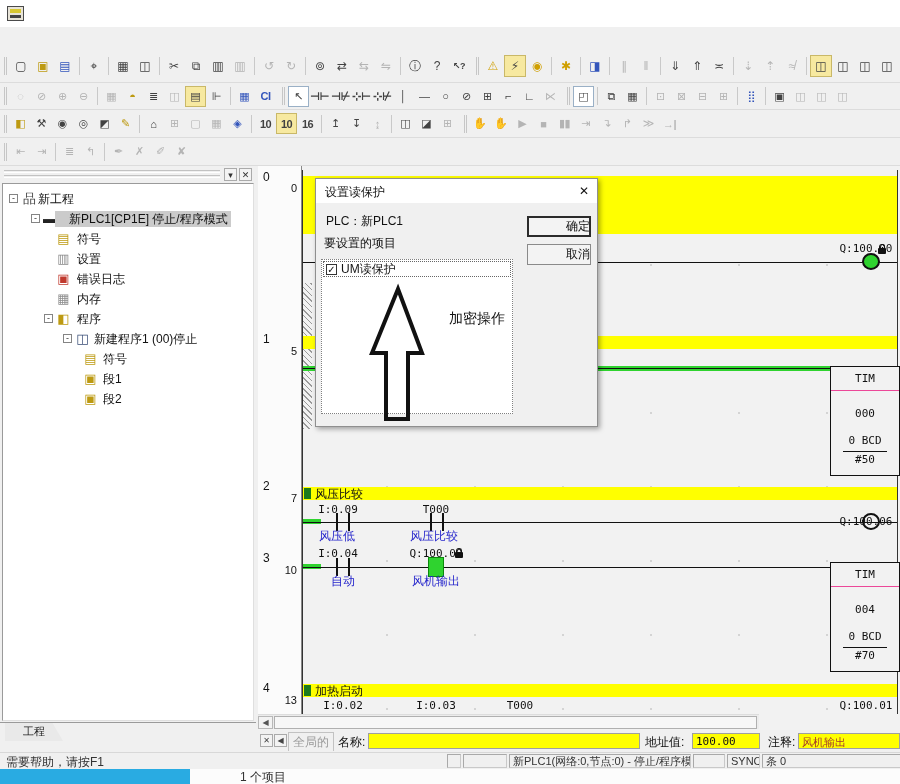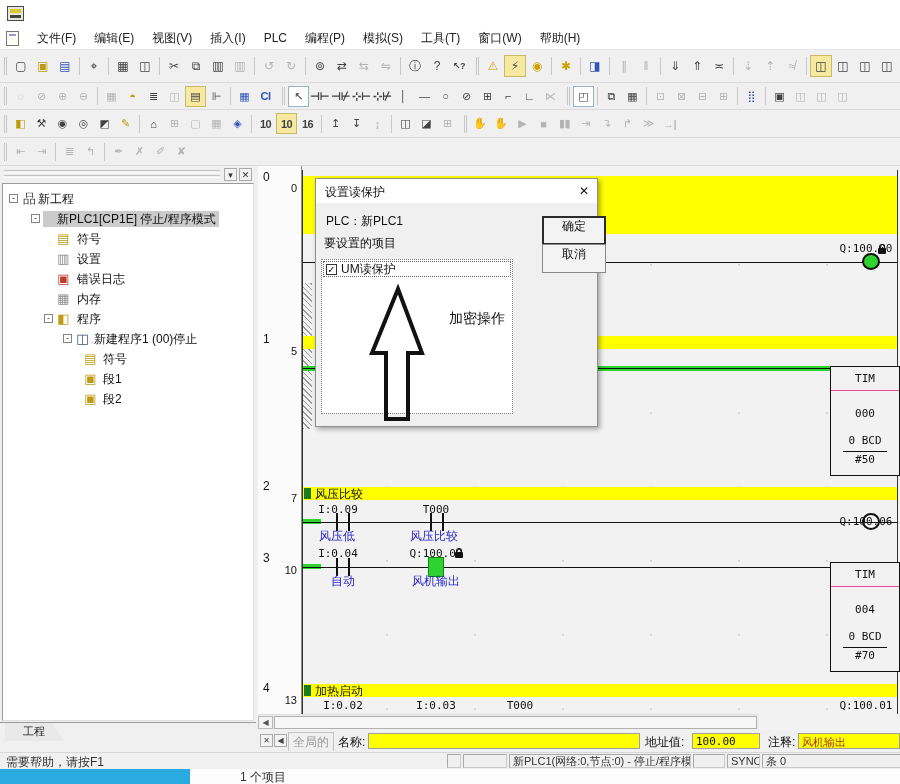--- a/index.html
+++ b/index.html
@@ -99,47 +99,34 @@
 
 
 .dialog{position:absolute;left:315px;top:178px;width:283px;height:249px;background:#f0f0f0;border:1px solid #8f8f8f;box-shadow:2px 2px 5px rgba(0,0,0,.35);z-index:50;font-size:12px;color:#111}
 .dlg-title{position:absolute;left:0;top:0;width:100%;height:24px;background:#fff}
 .dlg-title-text{position:absolute;left:9px;top:5px}
 .dlg-close{position:absolute;right:5px;top:4px;width:16px;height:16px;display:flex;align-items:center;justify-content:center;font-size:12px;color:#111}
 .dlg-lbl{position:absolute;white-space:nowrap}
 .listbox{position:absolute;left:5px;top:80px;width:192px;height:155px;background:#fff;border:1px dotted #808080}
 .cbrow{position:absolute;left:1px;top:1px;right:1px;height:16px;border:1px dotted #666;display:flex;align-items:center;gap:4px;padding-left:2px}
 .cbox{width:11px;height:11px;border:1px solid #333;background:#fff;font-size:10px;line-height:9px;text-align:center;color:#111;flex:0 0 auto}
-.dbtn{position:absolute;left:226px;width:64px;height:29px;background:#f3f3f3;border:1px solid #8a8a8a;text-align:center;line-height:19px}
+.dbtn{position:absolute;left:211px;width:64px;height:21px;background:#f3f3f3;border:1px solid #8a8a8a;text-align:right;line-height:19px}
 .dbtn.default{border:1px solid #2b2b2b;box-shadow:inset 0 0 0 1px #2b2b2b}
 .arrow-svg{position:absolute;left:0;top:0;width:283px;height:249px;pointer-events:none}
 .annot{position:absolute;left:133px;top:131px;font-size:14px;color:#111}
 </style>
 </head>
 <body>
 
 <div class="app">
 
   <div class="titlebar">
     <div class="appicon"></div>
   </div>
 
-  <div class="menubar" id="menubar">
-    <div class="menuicon"></div>
-  <div class="mitem">文件(F)</div>
-      <div class="mitem">编辑(E)</div>
-      <div class="mitem">视图(V)</div>
-      <div class="mitem">插入(I)</div>
-      <div class="mitem">PLC</div>
-      <div class="mitem">编程(P)</div>
-      <div class="mitem">模拟(S)</div>
-      <div class="mitem">工具(T)</div>
-      <div class="mitem">窗口(W)</div>
-      <div class="mitem">帮助(H)</div>
-    </div>
 
   <div class="tbrow" id="tbrow1">
       <div class="tseg">
         <div class="grip"></div>
         <div class="tbtn">
           <span class="tglyph">▢</span>
         </div>
         <div class="tbtn yel">
           <span class="tglyph">▣</span>
         </div>
@@ -531,21 +518,21 @@
     <div class="tp-btn" style="left:239px">✕</div>
     <div class="treebox" id="treebox">
         <div class="trow">
           <span class="exp" style="left: 6px;">-</span>
           <span class="ticon project-icon" style="left: 19px;">品</span>
           <span class="tlabel" style="left: 32px; font-family: Liberation Serif, serif;">新工程</span>
         </div>
         <div class="trow">
           <span class="exp" style="left: 28px;">-</span>
           <span class="ticon plc-icon" style="left: 39px;">▬</span>
-          <span class="tlabel selbg" style="left: 40px; padding-left: 14px;">新PLC1[CP1E] 停止/程序模式</span>
+          <span class="tlabel selbg" style="left: 52px; padding-left: 14px;">新PLC1[CP1E] 停止/程序模式</span>
         </div>
         <div class="trow">
           <span class="ticon symbols-icon" style="left: 53px;">▤</span>
           <span class="tlabel" style="left: 71px;">符号</span>
         </div>
         <div class="trow">
           <span class="ticon settings-icon" style="left: 53px;">▥</span>
           <span class="tlabel" style="left: 71px;">设置</span>
         </div>
         <div class="trow">

